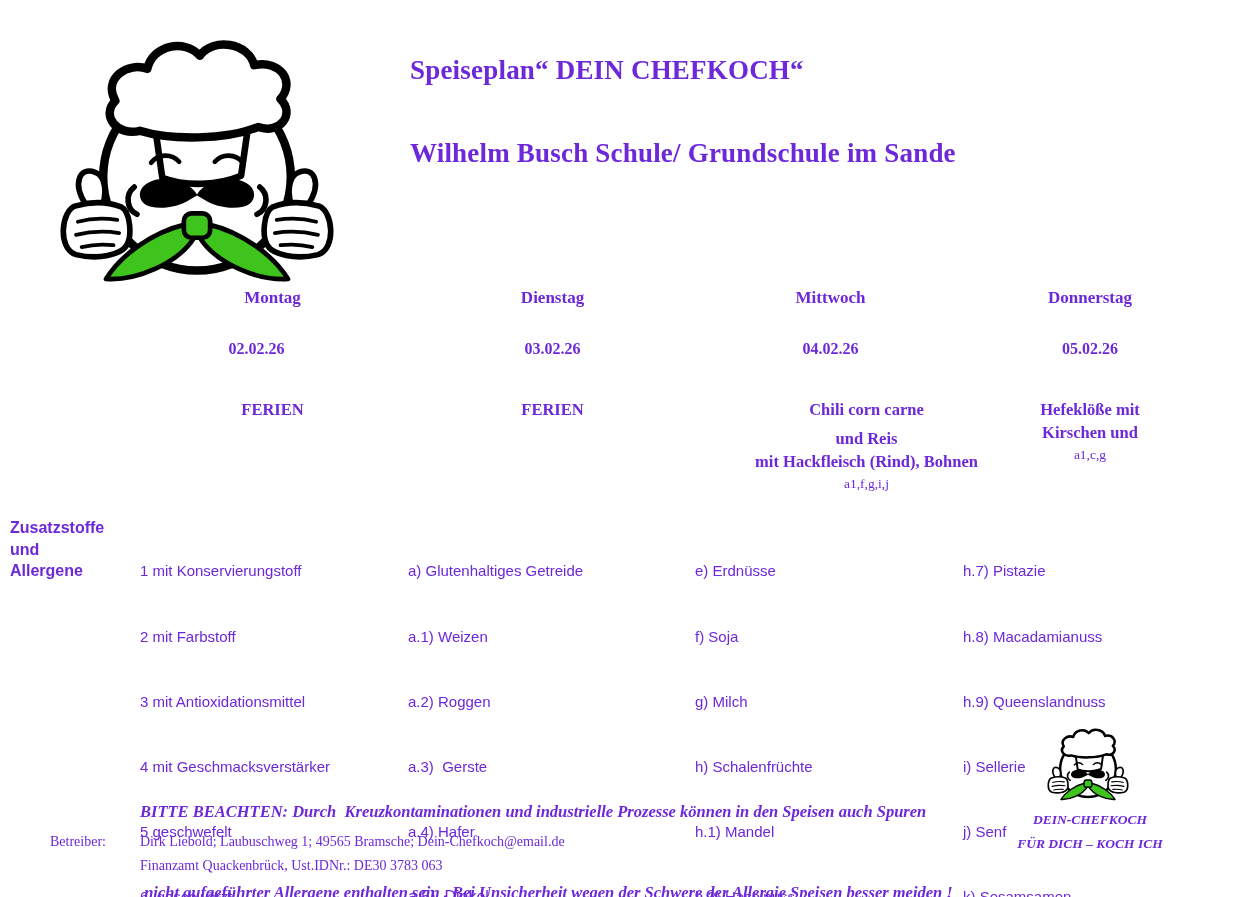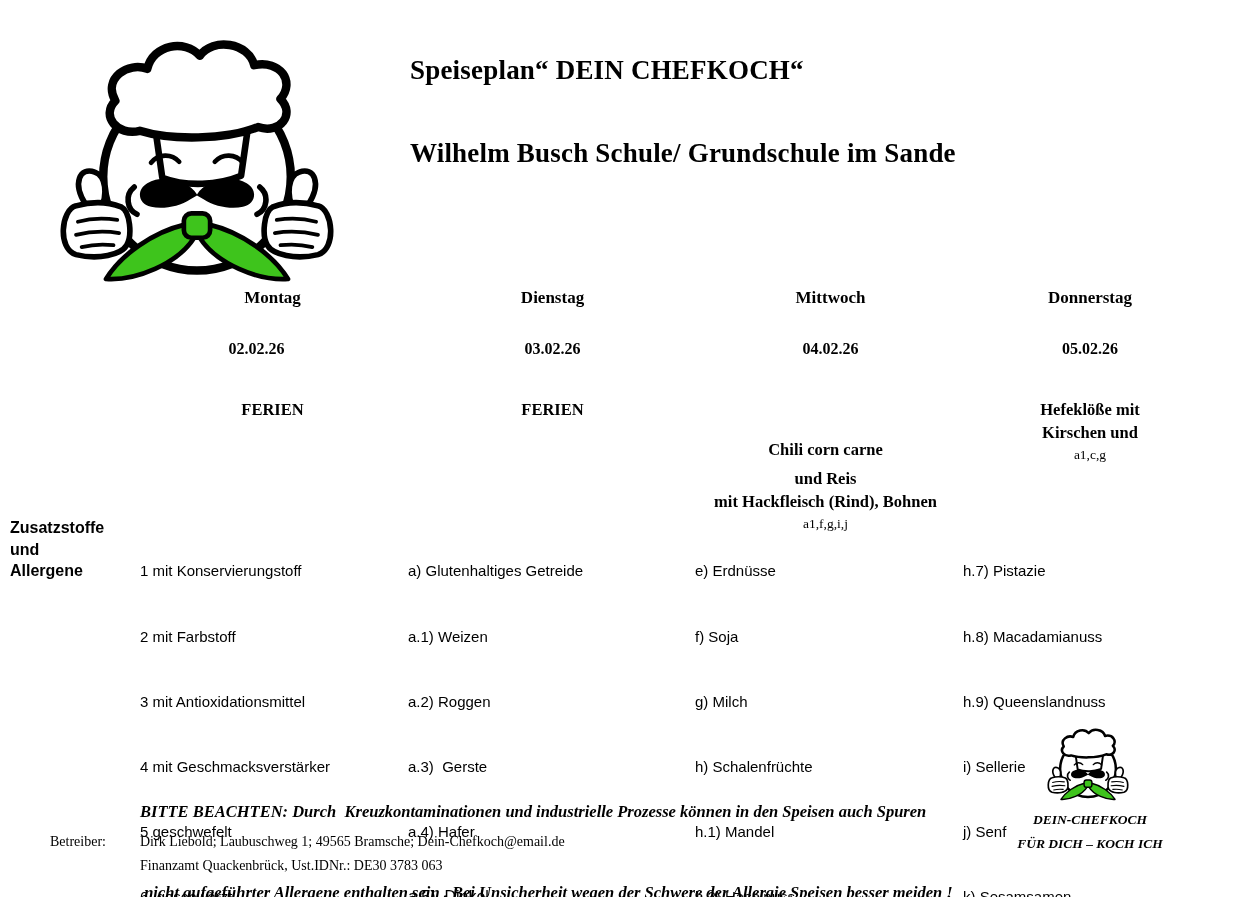--- a/index.html
+++ b/index.html
@@ -1,18 +1,18 @@
 <!DOCTYPE html>
 <html lang="de"><head>
 <meta charset="utf-8">
 <style>
   html,body{margin:0;padding:0;background:#fff;}
   #page{
     position:relative;width:1253px;height:897px;background:#ffffff;
-    font-family:"Liberation Serif", serif;color:#000000;overflow:hidden;
+    font-family:"Liberation Serif", serif;color:#6d28d9;overflow:hidden;
   }
   .abs{position:absolute;}
   
   .title{font-family:"Liberation Serif",serif;font-weight:bold;font-size:27px;letter-spacing:.2px;}
   
   .col{position:absolute;text-align:center;}
   .day-label{font-weight:bold;font-size:17px;}
   .day-date{font-weight:bold;font-size:16px;}
   .meal-line{font-weight:bold;font-size:16.5px;line-height:23px;}
   .meal-line.spaced{margin-top:6px;}
@@ -81,21 +81,21 @@
   <div class="col day-date" style="left:420px;top:340px;width:265px;">03.02.26</div>
   <div class="col day-date" style="left:688px;top:340px;width:285px;">04.02.26</div>
   <div class="col day-date" style="left:965px;top:340px;width:250px;">05.02.26</div>
 
   <div class="col" style="left:140px;top:398px;width:265px;">
     <div class="meal-line">FERIEN</div>
   </div>
   <div class="col" style="left:420px;top:398px;width:265px;">
     <div class="meal-line">FERIEN</div>
   </div>
-  <div class="col" style="left:683px;top:398px;width:285px;margin-top:40px;">
+  <div class="col" style="left:724px;top:398px;width:285px;">
     <div class="meal-line">Chili corn carne</div>
     <div class="meal-line spaced">und Reis</div>
     <div class="meal-line">mit Hackfleisch (Rind), Bohnen</div>
     <div class="meal-allergens">a1,f,g,i,j</div>
   </div>
   <div class="col" style="left:965px;top:398px;width:250px;">
     <div class="meal-line">Hefeklöße mit</div>
     <div class="meal-line">Kirschen und</div>
     <div class="meal-allergens">a1,c,g</div>
   </div>

